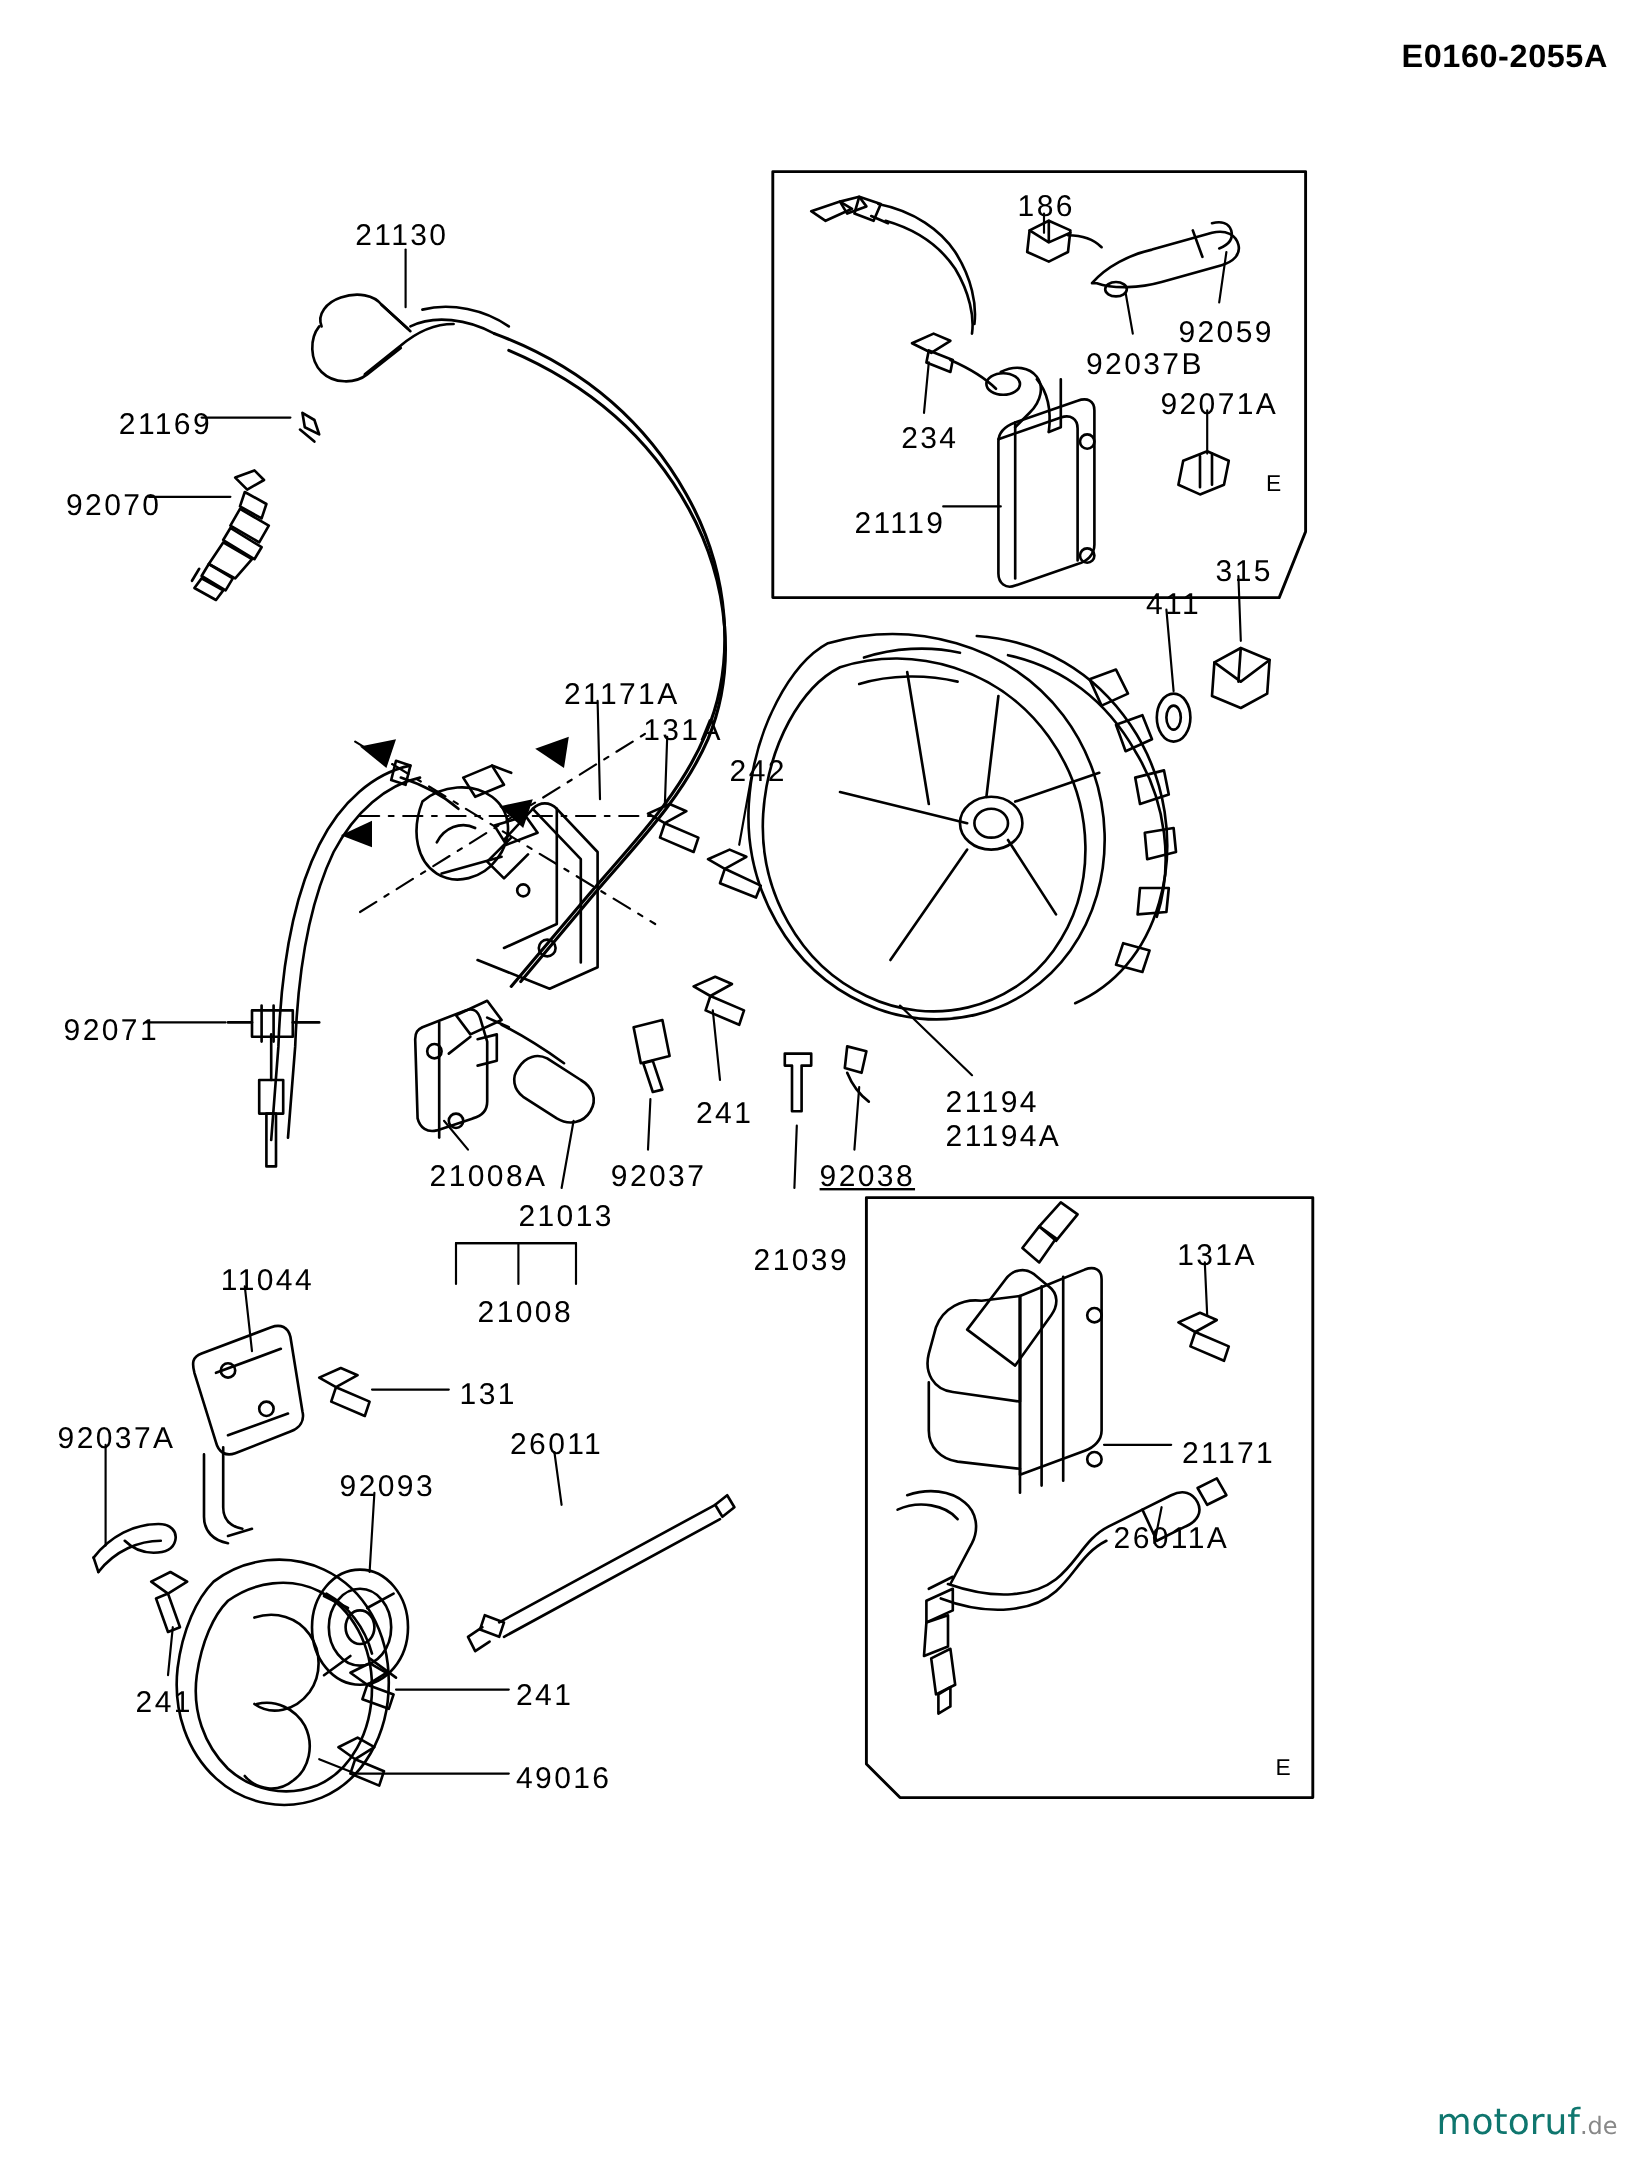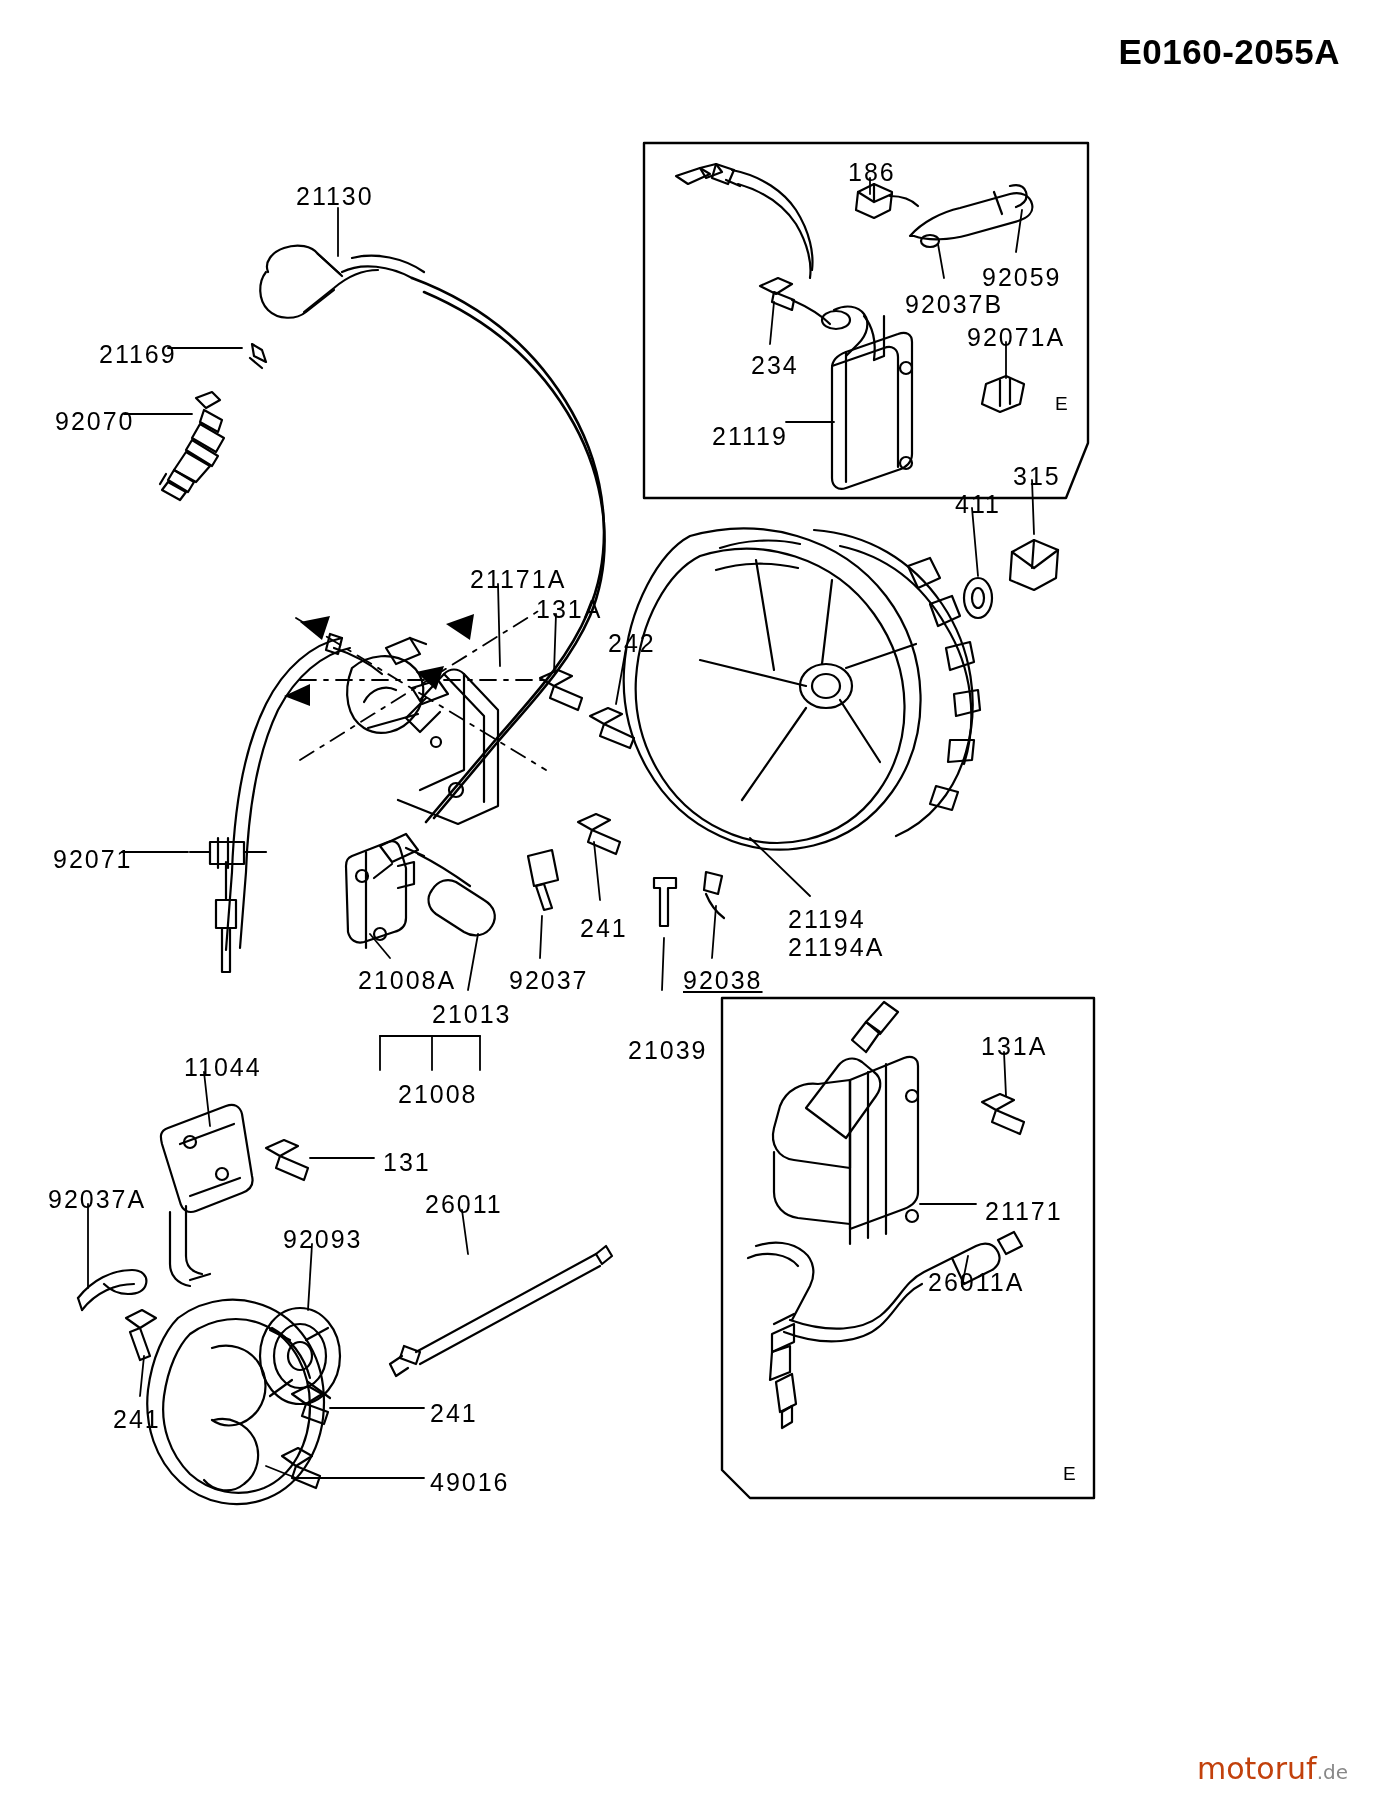--- a/index.html
+++ b/index.html
@@ -31,38 +31,38 @@
     font-family: "Liberation Sans", sans-serif;
     font-size: 25px;
     letter-spacing: 2px;
     color: #000;
     white-space: nowrap;
   }
   .doc-code {
     position: absolute;
     right: 36px;
     top: 32px;
-    font-size: 35px;
+    font-size: 27px;
     font-weight: bold;
     letter-spacing: 0.5px;
   }
   .panel-mark {
     position: absolute;
     font-size: 19px;
     letter-spacing: 1px;
   }
   .watermark {
     position: absolute;
     right: 28px;
     bottom: 14px;
     font-size: 30px;
     letter-spacing: 0px;
     font-family: "DejaVu Sans", sans-serif;
   }
-  .watermark .wm-m { color: #c2410c; }
+  .watermark .wm-m { color: #0f766e; }
   .watermark .wm-de { color: #888; font-size: 20px; }
 </style>
 </head>
 <body>
 
 <div class="page">
 
   <div class="doc-code">E0160-2055A</div>
 
   <svg class="diagram-svg" viewBox="0 0 1376 1800" xmlns="http://www.w3.org/2000/svg">

